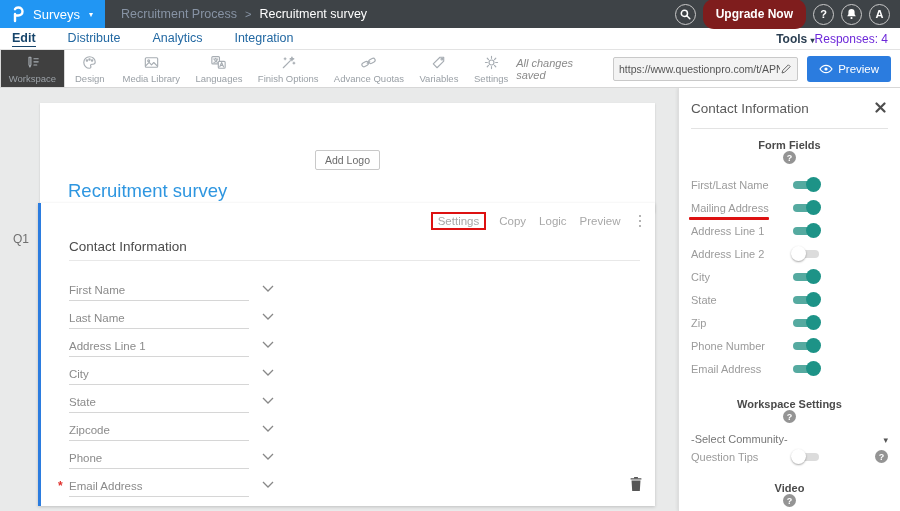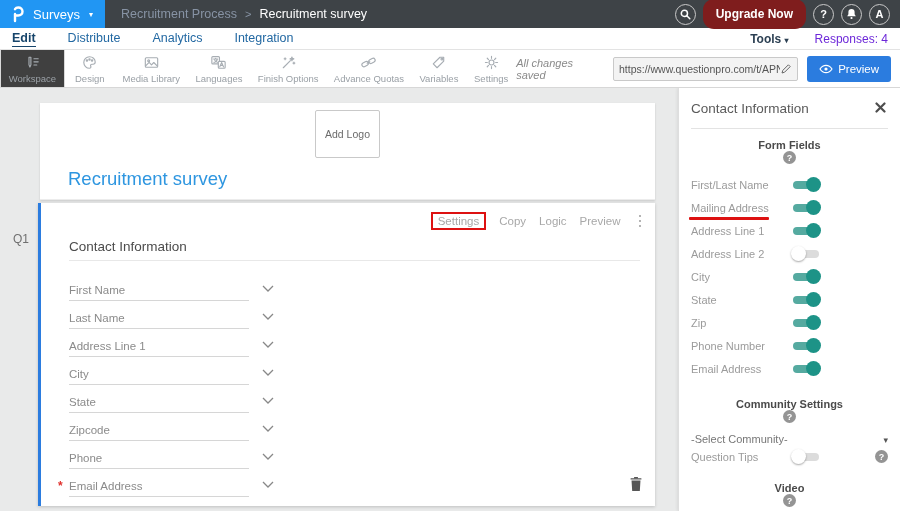--- a/index.html
+++ b/index.html
@@ -16,21 +16,21 @@
   .crumb-sep { color:#8793a4; font-size:11px; }
   .crumb-current { color:#ffffff; font-size:12.5px; }
   .top-right { margin-left:auto; display:flex; align-items:center; gap:7px; padding-right:10px; }
   .circle-btn { width:21px; height:21px; border:1.5px solid #c9c9c9; border-radius:50%; display:flex; align-items:center; justify-content:center; color:#fff; font-size:11px; font-weight:bold; cursor:pointer; background:transparent; }
   .upgrade-btn { background:#7f1d1d; border:none; border-radius:11px; color:#fff; font-weight:bold; font-size:12px; padding:8px 13px; cursor:pointer; }
 
   
   .navrow { height:22px; background:#fff; display:flex; align-items:center; border-bottom:1px solid #e3e3e3; padding:0 12px; }
   .nav-item { font-size:12.5px; color:#2268a2; margin-right:32px; cursor:pointer; padding-bottom:1px; }
   .nav-item.active { color:#17456b; font-weight:bold; border-bottom:1.5px solid #17456b; }
-  .nav-right { margin-left:auto; display:flex; align-items:center; gap:26px; }
+  .nav-right { margin-left:auto; display:flex; align-items:center; }
   .tools-label { font-size:12px; color:#2b3f52; font-weight:bold; cursor:pointer; }
   .tools-label .caret { font-size:8px; }
   .responses-label { font-size:12px; color:#6d28d9; cursor:pointer; }
 
   
   .toolbar { height:38px; background:#fff; border-bottom:1px solid #d7d7d7; display:flex; align-items:stretch; }
   .tb-item { min-width:50px; padding:0 8px; display:flex; flex-direction:column; align-items:center; justify-content:center; gap:1px; cursor:pointer; }
   .tb-item.active { background:#404040; border-left:1px solid #d9d9d9; border-right:1px solid #d9d9d9; }
   .tb-label { font-size:9.5px; color:#9aa0a6; white-space:nowrap; }
   .ticon { stroke:#a7adb3; fill:none; stroke-width:1.2; stroke-linecap:round; stroke-linejoin:round; }
@@ -38,21 +38,21 @@
   .save-status { font-style:italic; font-size:11px; color:#8a8a8a; }
   .url-box { width:188px; height:24px; background:#f3f3f3; border:1px solid #c9c9c9; border-radius:2px; display:flex; align-items:center; padding:0 5px; }
   .url-box input { flex:1; min-width:0; border:none; background:transparent; font-size:10.5px; color:#555; outline:none; font-family:"Liberation Sans", sans-serif; }
   .preview-btn { height:26px; background:#2b7cdf; border:none; border-radius:3px; color:#fff; font-size:11.5px; display:flex; align-items:center; gap:5px; padding:0 12px; cursor:pointer; }
 
   
   .workspace { position:relative; height:423px; background:#e9eaea; overflow:hidden; }
 
   .survey-card { position:absolute; left:40px; top:15px; width:615px; background:#fff; box-shadow:0 1px 2px rgba(0,0,0,.15); }
   .add-logo-row { text-align:center; padding-top:7px; }
-  .add-logo { font-size:10.5px; color:#6b6b6b; background:#fff; border:1px solid #c9c9c9; border-radius:2px; padding:17px 9px; cursor:pointer; }
+  .add-logo { font-size:10.5px; color:#6b6b6b; background:#fff; border:1px solid #c9c9c9; border-radius:2px; padding:3px 9px; cursor:pointer;margin-top:40px; }
   .survey-title { margin:10px 0 0 28px; font-size:18.5px; font-weight:normal; color:#2e96e0; line-height:22px; }
   .sc-divider { border-top:1px solid #ececec; margin-top:9px; }
   .sc-footer { position:relative; height:30px; }
   .add-question { position:absolute; left:50%; top:6px; transform:translateX(-50%); background:#2b7cdf; color:#fff; border:none; border-radius:2px; font-size:11px; padding:4px 12px; cursor:pointer; }
   .add-intro { position:absolute; right:8px; top:6px; background:#fff; color:#a7a7a7; border:1px solid #ccc; border-radius:2px; font-size:10.5px; padding:3px 8px; cursor:pointer; }
 
   .q-number { position:absolute; left:13px; top:144px; font-size:12px; color:#6f6f6f; }
 
   .question-card { position:absolute; left:38px; top:115px; width:617px; height:303px; background:#fff; border-left:3px solid #2b7cdf; box-shadow:0 1px 3px rgba(0,0,0,.18); }
   .q-actions { position:absolute; top:9px; right:12px; display:flex; align-items:center; gap:13px; }
@@ -394,21 +394,21 @@
     </div>
     <div class="toggle-row">
       <span class="toggle-label">Email Address</span>
       <span class="toggle on">
           <span class="track"></span>
           <span class="knob"></span>
         </span>
     </div>
 
     <div class="section-heading-row mt18">
-      <span class="section-heading">Community Settings</span>
+      <span class="section-heading">Workspace Settings</span>
       <span class="help-dot">?</span>
     </div>
     <div class="select-row community">
       <span class="select-value">-Select Community-</span>
       <span class="select-caret">▾</span>
     </div>
 
     <div class="toggle-row tips mt12">
       <span class="toggle-label">Question Tips</span>
       <span class="toggle">

